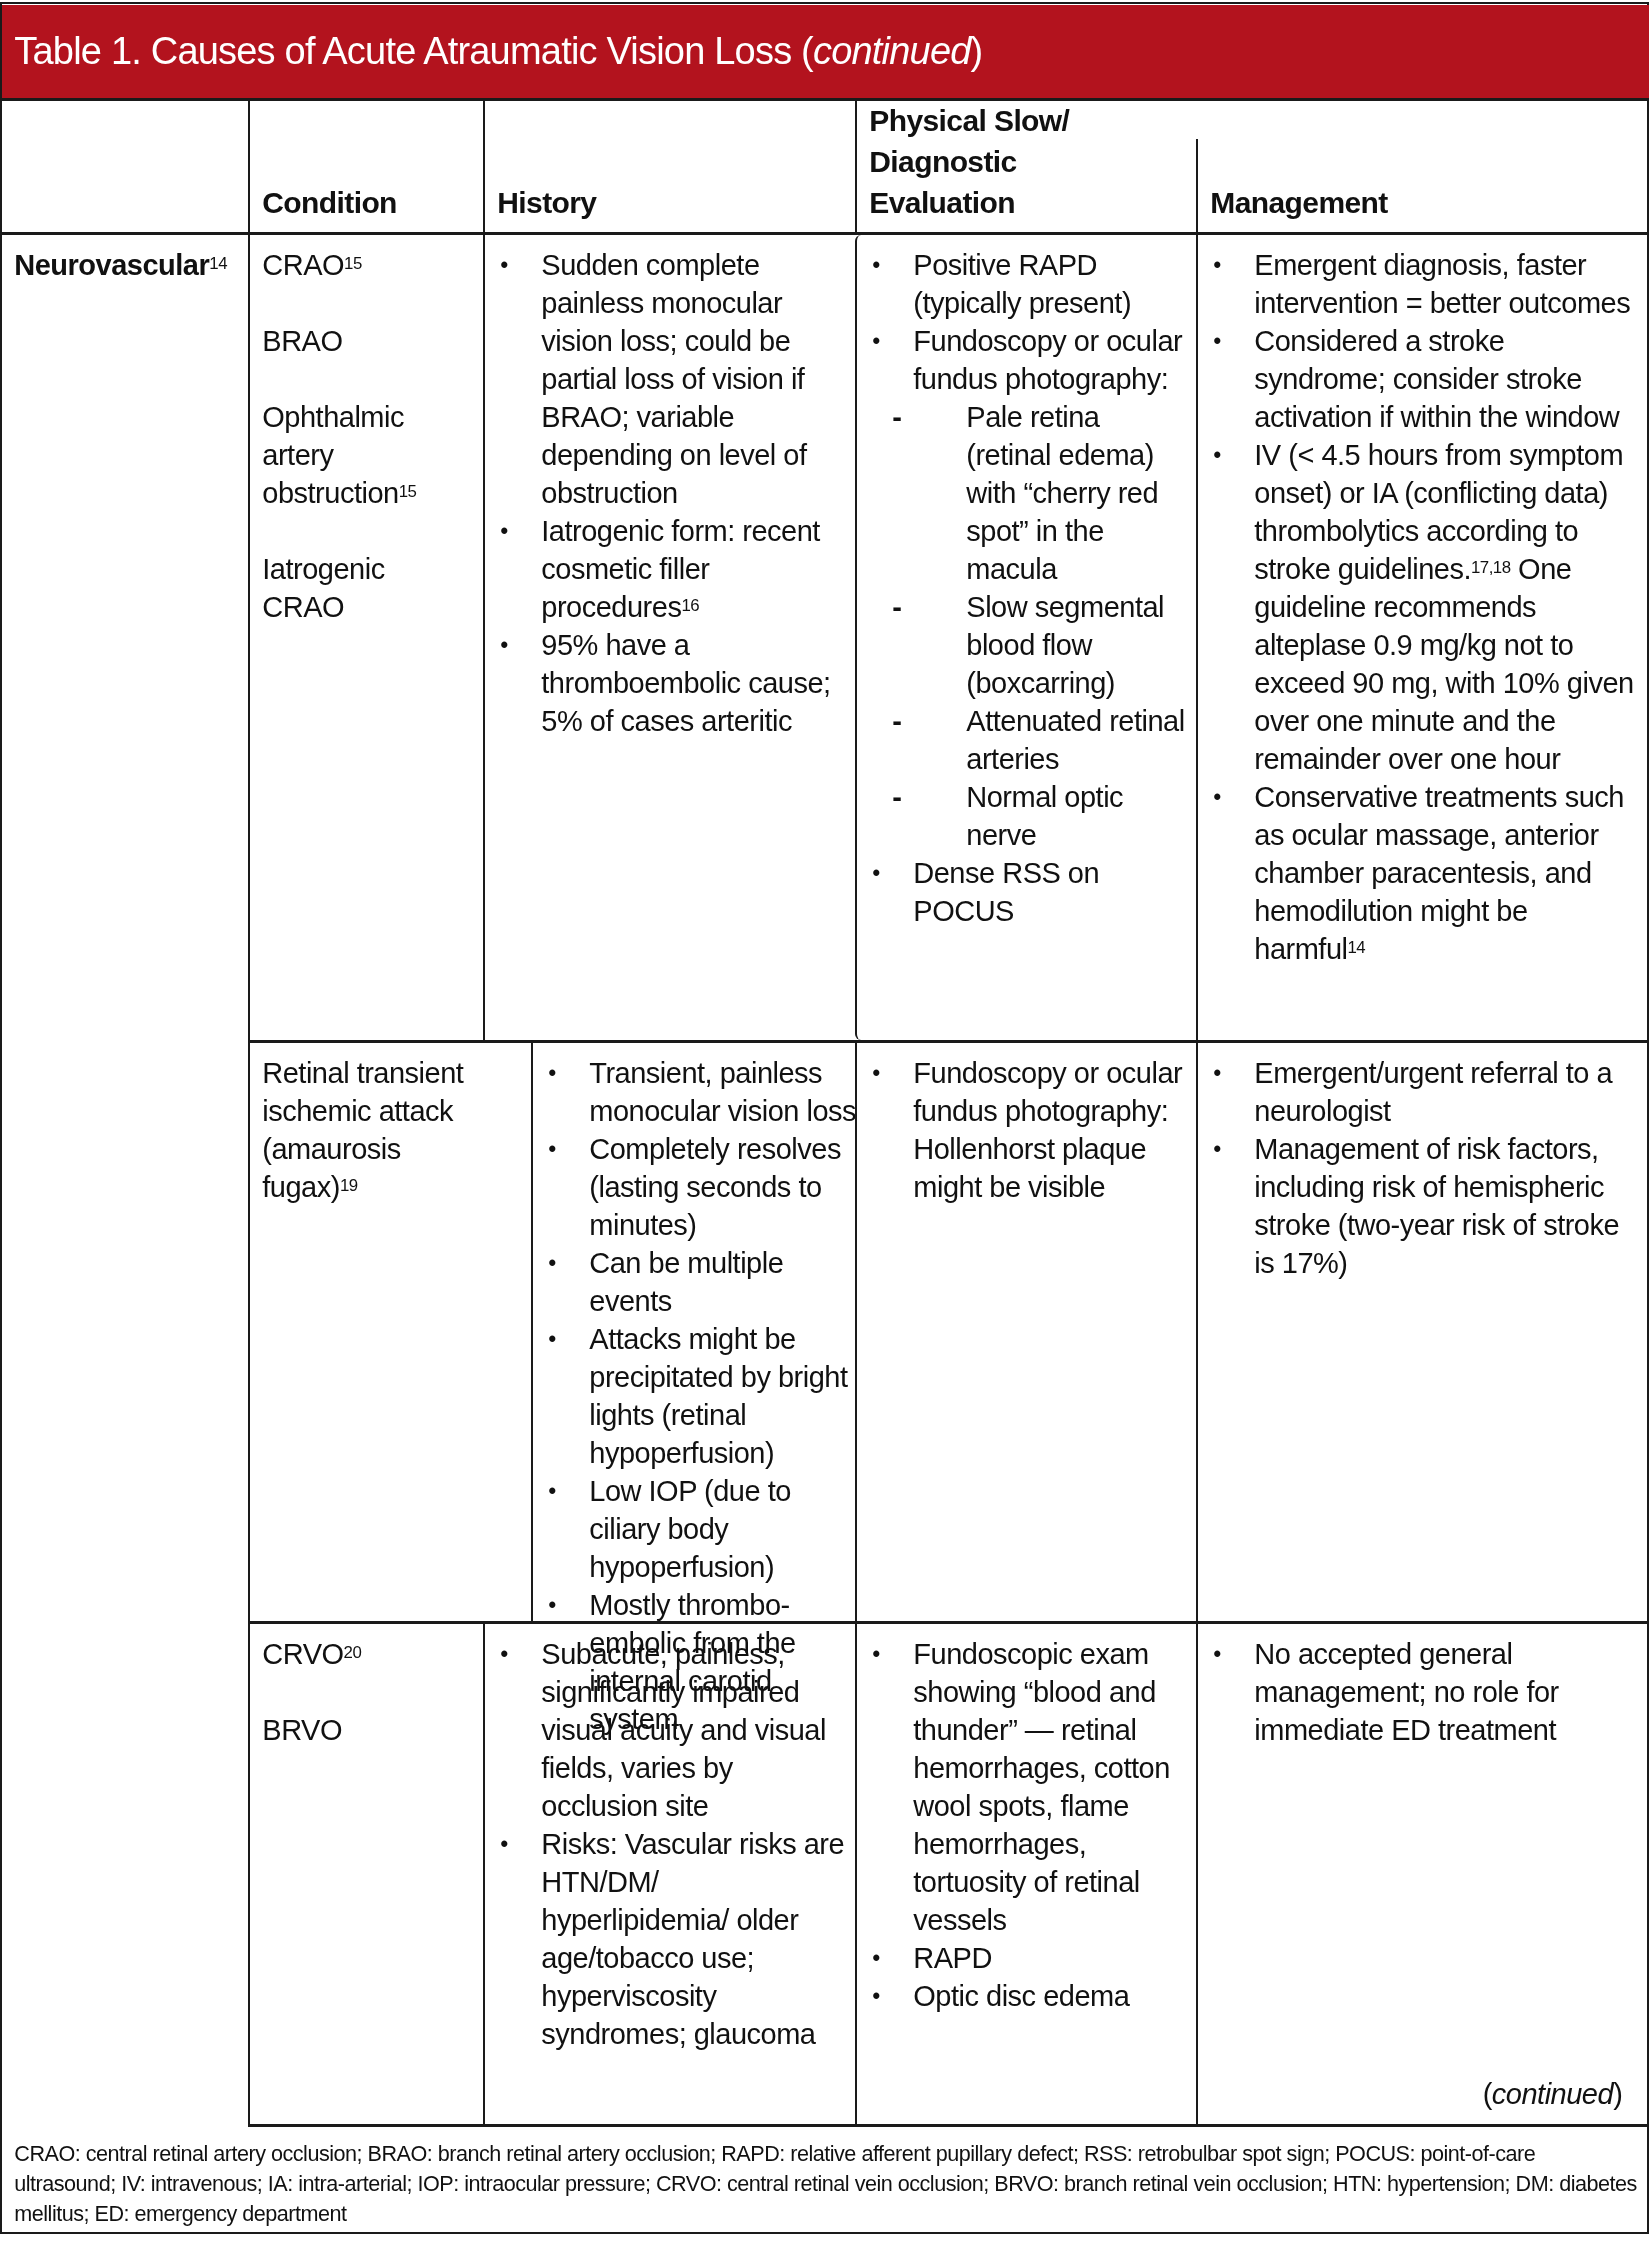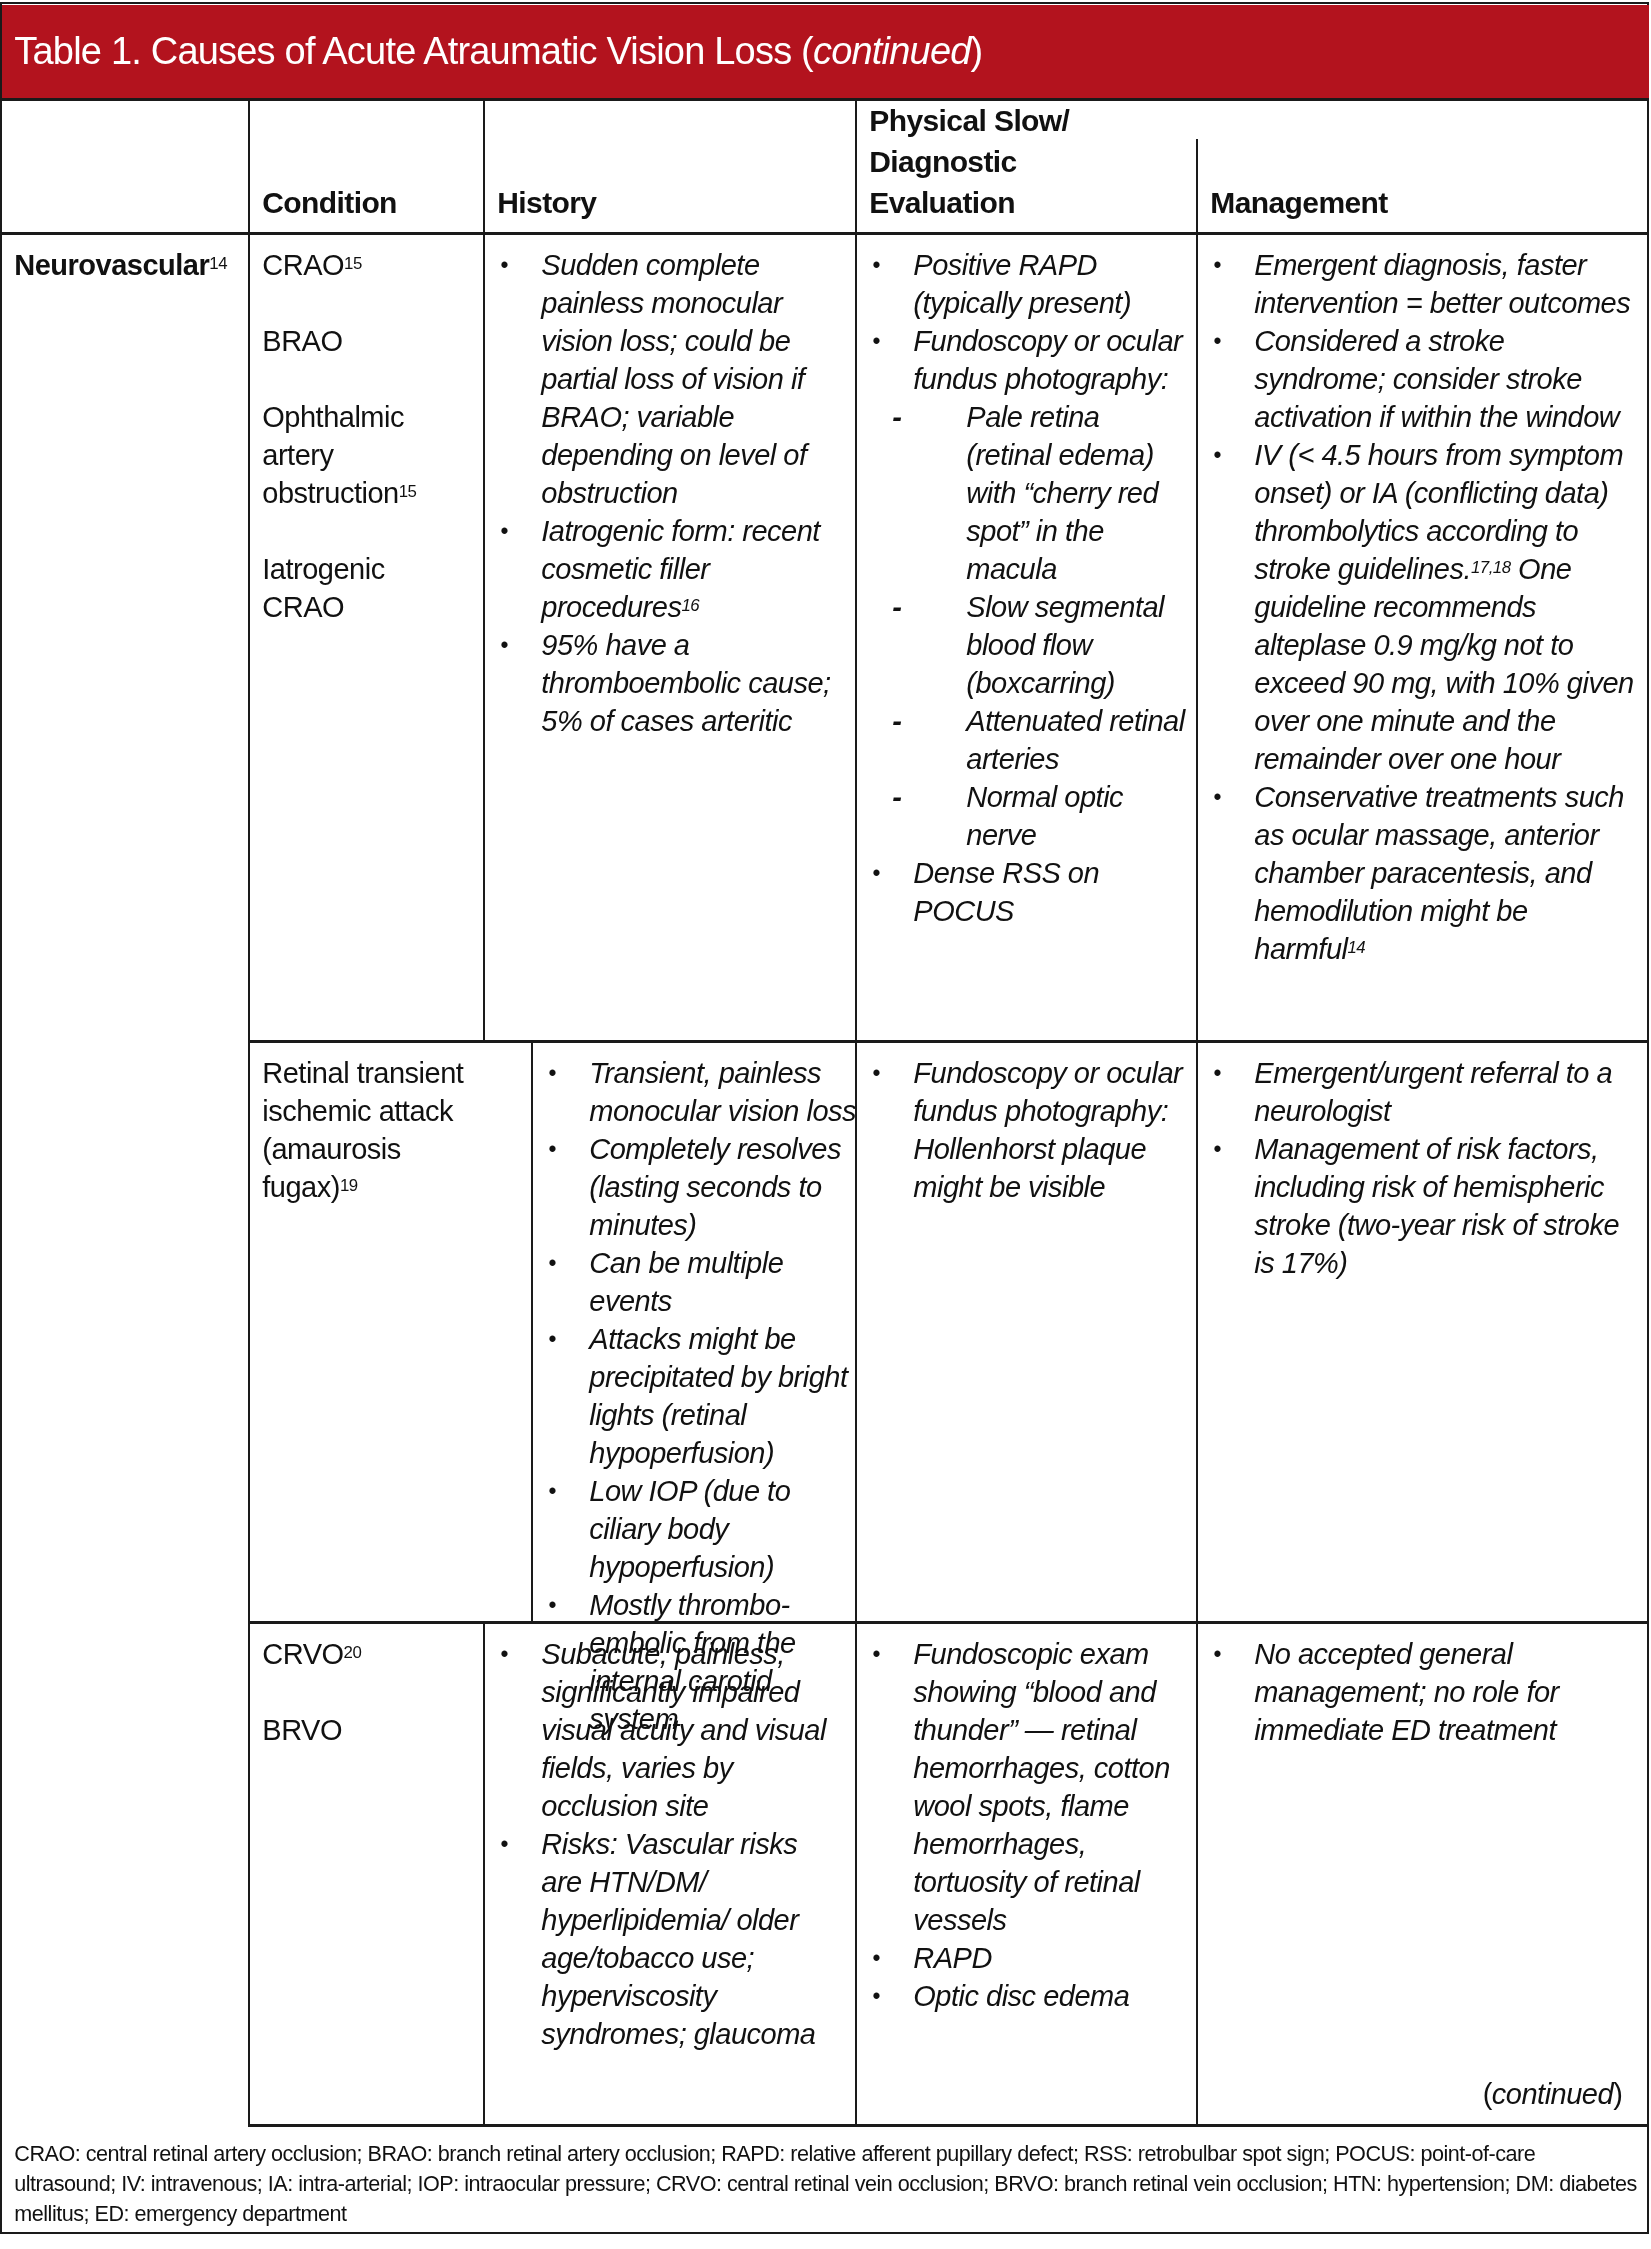--- a/index.html
+++ b/index.html
@@ -26,21 +26,21 @@
 
   .hdr .cell { display: flex; flex-direction: column; justify-content: flex-end; padding-bottom: 9px;
                font-weight: bold; font-size: 30px; line-height: 41px; letter-spacing: -0.6px; }
 
   .cat { font-weight: bold; }
   sup { font-size: 0.58em; line-height: 0; position: relative; top: -0.35em; vertical-align: baseline; font-weight: normal; }
   .cond-item { margin-bottom: 38px; }
   .cond-item:last-child { margin-bottom: 0; }
 
   ul.b { list-style: none; margin: 0; padding: 0; }
-  ul.b > li { position: relative; padding-left: 44px; font-style: italic; }
+  ul.b > li { position: relative; padding-left: 44px; }
   ul.b > li::before { content: "\2022"; position: absolute; left: 3px; top: 0; font-size: 23px; }
   ul.d { list-style: none; margin: 0; padding: 0; }
   ul.d > li { position: relative; padding-left: 53px; margin-left: 0; }
   ul.d > li::before { content: "-"; position: absolute; left: 23px; top: 0; font-weight: bold; }
 
   .continued { position: absolute; right: 27px; bottom: 10.6px; font-style: italic; }
   .continued .p { font-style: normal; }
 
   .footer { position: absolute; left: 2.3px; top: 2128px; width: 1647px; height: 105px;
             box-sizing: border-box; padding: 10.6px 12px; font-size: 21.6px; line-height: 30px; letter-spacing: -0.5px; }
@@ -85,21 +85,21 @@
       <div class="cond-item"><span>Ophthalmic artery obstruction</span><sup>15</sup></div>
       <div class="cond-item"><span>Iatrogenic CRAO</span></div>
     </div>
     <div class="cell bl" style="left:235px;width:372px;">
       <ul class="b">
         <li><span>Sudden complete painless monocular vision loss; could be partial loss of vision if BRAO; variable depending on level of obstruction</span></li>
         <li><span>Iatrogenic form: recent cosmetic filler procedures</span><sup>16</sup></li>
         <li><span>95% have a thromboembolic cause; 5% of cases arteritic</span></li>
       </ul>
     </div>
-    <div class="cell bl" style="left:607px;width:342px;">
+    <div class="cell bl" style="left:607px;width:342px;border-radius:6px;">
       <ul class="b">
         <li><span>Positive RAPD (typically present)</span></li>
         <li><span>Fundoscopy or ocular fundus photography:</span>
           <ul class="d" style="margin-left:-44px;">
             <li style="padding-left:97px;"><span>Pale retina (retinal edema) with “cherry red spot” in the macula</span></li>
             <li style="padding-left:97px;"><span>Slow segmental blood flow (boxcarring)</span></li>
             <li style="padding-left:97px;"><span>Attenuated retinal arteries</span></li>
             <li style="padding-left:97px;"><span>Normal optic nerve</span></li>
           </ul>
         </li>

